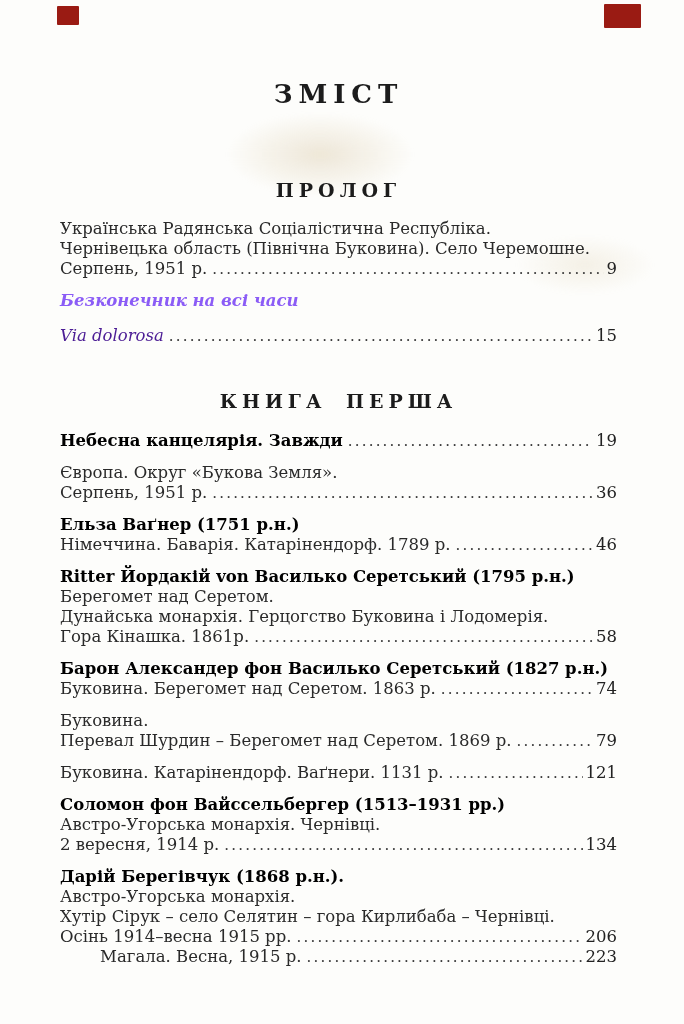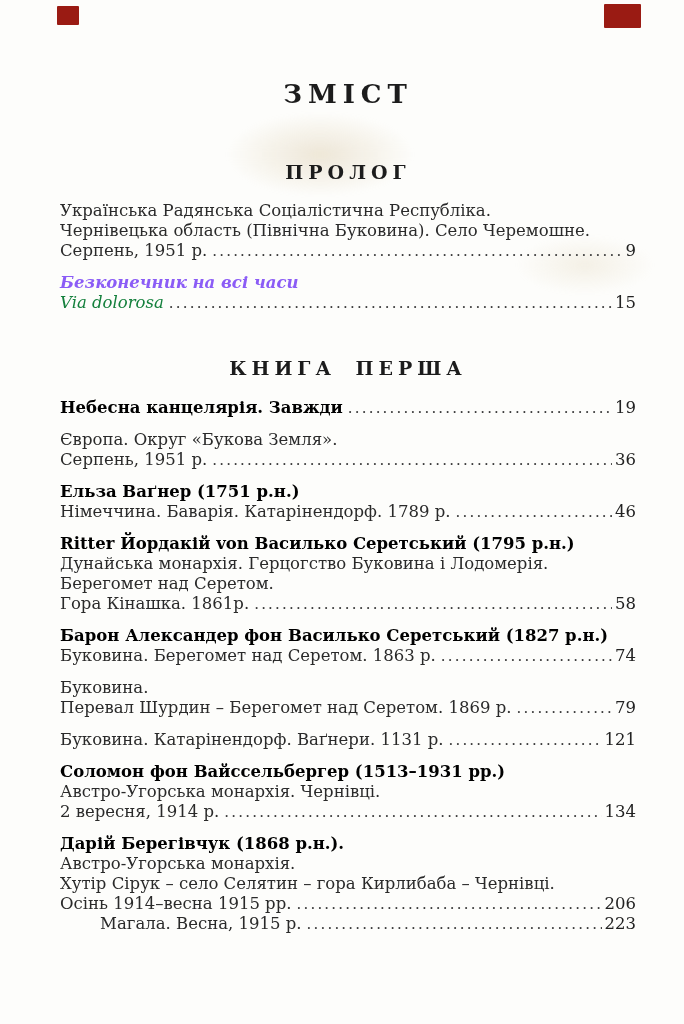--- a/index.html
+++ b/index.html
@@ -15,37 +15,37 @@
   .stamp-left{left:57px;top:6px;width:22px;height:19px;}
   .stamp-right{left:604px;top:4px;width:37px;height:24px;}
   
   .ghost{position:absolute;pointer-events:none;}
   .ghost1{left:225px;top:112px;width:190px;height:85px;
     background:radial-gradient(ellipse at center,rgba(214,196,158,0.38),rgba(214,196,158,0) 70%);
     filter:blur(2px);}
   .ghost2{left:515px;top:235px;width:140px;height:60px;
     background:radial-gradient(ellipse at center,rgba(214,196,158,0.22),rgba(214,196,158,0) 70%);
     filter:blur(2px);}
-  .content{position:relative;padding:0 48px 0 60px;}
+  .content{position:relative;padding:0 67px 0 60px;}
   h1.toc-title{
     margin:80px 0 0;text-align:center;font-weight:bold;
     font-size:26px;line-height:1.1;letter-spacing:6px;color:#1c1c1c;
   }
   .section h2{
     margin:45px 0 19px;text-align:center;font-weight:bold;
     font-size:19px;line-height:1.1;letter-spacing:5px;word-spacing:8px;color:#1c1c1c;
   }
-  .section:first-of-type h2{margin-top:53px;}
+  .section:first-of-type h2{margin-top:71px;}
   .entry{margin:0 0 12px;}
   .line{display:flex;align-items:baseline;font-size:16.5px;line-height:20px;}
   .line.indent{margin-left:40px;}
   .text{white-space:pre-wrap;}
   .text.regular{color:#2a2a2a;}
   .text.bold{font-weight:bold;color:#000000;}
-  .text.italic{font-style:italic;color:#15803d;}
+  .text.italic{font-style:italic;color:#4c1d95;margin-top:15px;}
   .text.bold-italic{font-weight:bold;font-style:italic;color:#8b5cf6;}
   .dots{flex:1;overflow:hidden;white-space:nowrap;margin:0 3px 0 5px;color:#3a3a3a;}
   .dots::after{
     content:"........................................................................................................................................................................................";
     font-size:15px;letter-spacing:2.2px;
   }
   .pageno{color:#222;font-size:16.5px;}
 </style>
 </head>
 <body>
@@ -112,24 +112,24 @@
               <span class="text regular">Німеччина. Баварія. Катарінендорф. 1789 р.</span>
               <span class="dots"></span>
               <span class="pageno">46</span>
             </div>
           </div>
           <div class="entry">
             <div class="line">
               <span class="text bold">Ritter Йордакій von Василько Серетський (1795 р.н.)</span>
             </div>
             <div class="line">
-              <span class="text regular">Дунайська монархія. Герцогство Буковина і Лодомерія.</span>
+              <span class="text regular">Берегомет над Серетом.</span>
             </div>
             <div class="line">
-              <span class="text regular">Берегомет над Серетом.</span>
+              <span class="text regular">Дунайська монархія. Герцогство Буковина і Лодомерія.</span>
             </div>
             <div class="line">
               <span class="text regular">Гора Кінашка. 1861р.</span>
               <span class="dots"></span>
               <span class="pageno">58</span>
             </div>
           </div>
           <div class="entry">
             <div class="line">
               <span class="text bold">Барон Александер фон Василько Серетський (1827 р.н.)</span>

